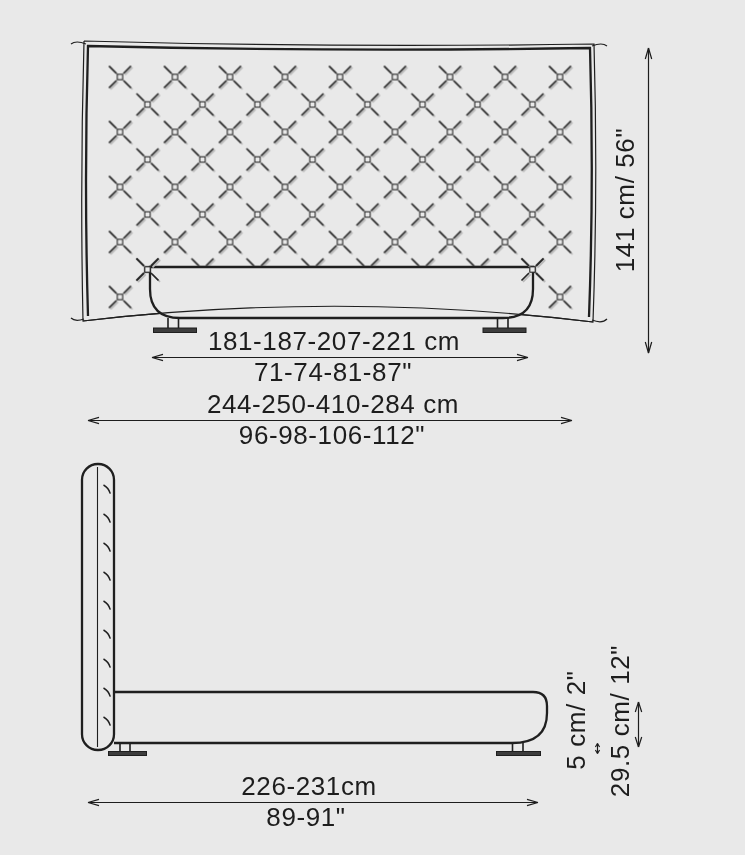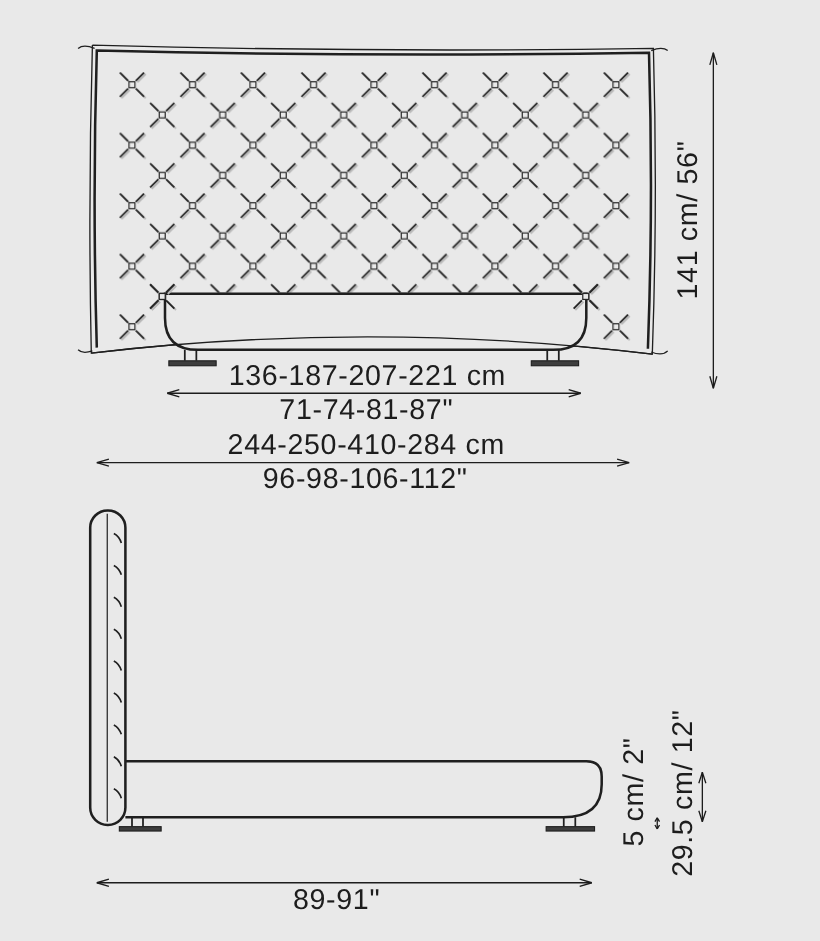--- a/index.html
+++ b/index.html
@@ -132,30 +132,31 @@
         <path d="M 597.5,743.5 L 595.4,747 M 597.5,743.5 L 599.6,747
                  M 597.5,753.5 L 595.4,750 M 597.5,753.5 L 599.6,750"></path>
 
         <path d="M 638.5,702 L 638.5,747"></path>
         <path d="M 638.5,702 L 635.3,712 M 638.5,702 L 641.7,712
                  M 638.5,747 L 635.3,737 M 638.5,747 L 641.7,737"></path>
       </g>
     </g>
   </svg>
 
-  <div class="dim-label" style="left:334px;top:341px;">136-187-207-221 cm</div>
+  <div class="dim-label" style="left:334px;top:341px;">181-187-207-221 cm</div>
 
   <div class="dim-label" style="left:333px;top:372px;">71-74-81-87"</div>
 
   <div class="dim-label" style="left:333px;top:404px;">244-250-410-284 cm</div>
 
   <div class="dim-label" style="left:332px;top:435px;">96-98-106-112"</div>
 
   <div class="dim-label vertical" style="left:625px;top:200px;">141 cm/ 56"</div>
 
+  <div class="dim-label" style="left:309px;top:786px;">226-231cm</div>
 
   <div class="dim-label" style="left:306px;top:817px;">89-91"</div>
 
   <div class="dim-label vertical" style="left:576px;top:720px;">5 cm/ 2"</div>
 
   <div class="dim-label vertical" style="left:620px;top:721px;">29.5 cm/ 12"</div>
 
 </div>
 
 </body></html>

